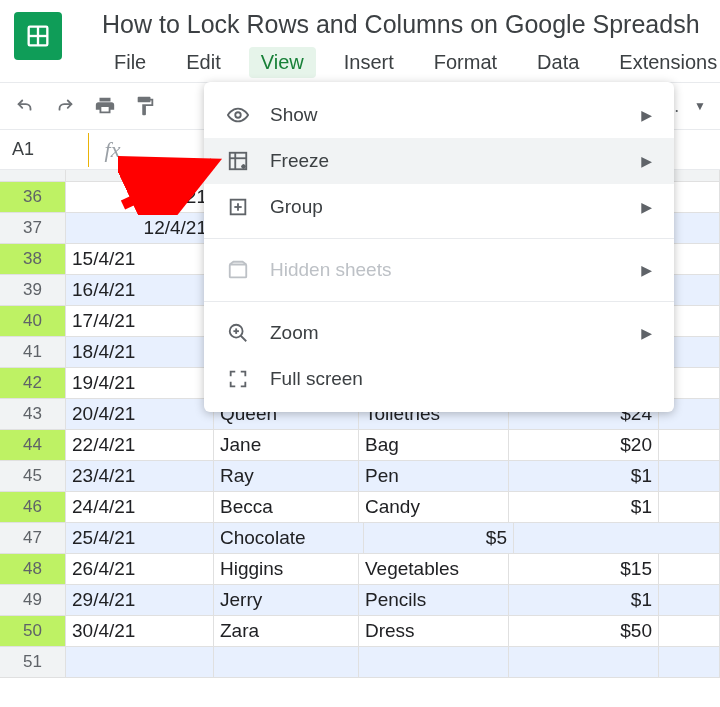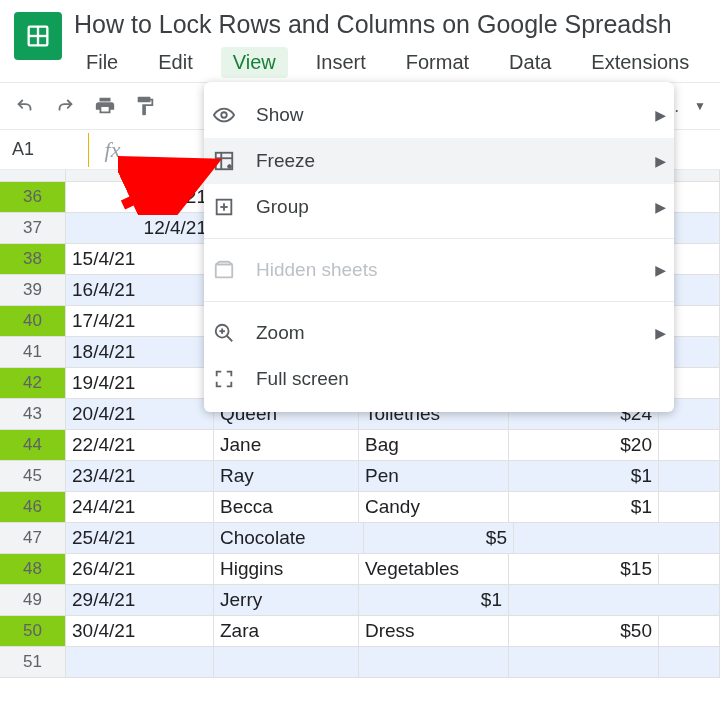--- a/index.html
+++ b/index.html
@@ -1,21 +1,21 @@
 <!DOCTYPE html>
 <html><head>
 <meta charset="utf-8">
 <style>
   * { box-sizing: border-box; margin: 0; padding: 0; font-family: 'Google Sans', Arial, sans-serif; }
   body { background: #fff; width: 720px; height: 707px; overflow: hidden; position: relative; color: #202124; }
 
   .titlebar { display: flex; align-items: flex-start; padding: 8px 0 0 14px; height: 82px; }
   .logo { width: 48px; height: 48px; background: #0f9d58; border-radius: 4px; display: flex; align-items: center; justify-content: center; margin-top: 4px; }
   .logo svg { width: 28px; height: 28px; }
-  .title-area { margin-left: 12px; flex: 1; overflow: hidden; }
+  .title-area { margin-left: 40px; flex: 1; overflow: hidden; }
   .doc-title { font-size: 25px; font-weight: 400; color: #3c4043; white-space: nowrap; margin-top: 2px; }
   .menubar { display: flex; gap: 16px; margin-top: 8px; }
   .menu-item { font-size: 20px; color: #3c4043; padding: 4px 12px; border-radius: 4px; cursor: pointer; }
   .menu-item.active { background: #e6f4ea; color: #188038; }
 
   .toolbar { height: 48px; border-top: 1px solid #e8eaed; border-bottom: 1px solid #e8eaed; display: flex; align-items: center; padding: 0 14px; gap: 18px; }
   .tb-icon { width: 22px; height: 22px; color: #5f6368; opacity: .9; }
   .tb-right { margin-left: auto; display: flex; align-items: center; gap: 14px; }
 
   .formula-row { display: flex; align-items: center; height: 40px; border-bottom: 1px solid #e8eaed; }
@@ -24,32 +24,32 @@
   .formula-input { flex: 1; height: 100%; border: none; outline: none; font-size: 16px; padding-left: 8px; }
 
   .grid { position: relative; }
   .corner { position: absolute; left:0; top:0; width:66px; height:12px; background:#f1f3f4; border-right:1px solid #e0e0e0; border-bottom:1px solid #e0e0e0;}
   .col-headers { display:flex; height:12px; margin-left:66px; background:#f1f3f4; border-bottom:1px solid #e0e0e0;}
   .col-h { border-right:1px solid #e0e0e0; }
 
   .rows { }
   .row { display: flex; height: 31px; }
   .row.banded { background: #e8f0fe; }
-  .row-h { width: 66px; min-width:66px; text-align: center; font-size: 17px; color: #5f6368; background: #84cc16; border-right: 1px solid #e0e0e0; border-bottom: 1px solid #e0e0e0; display:flex; align-items:center; justify-content:center;}
+  .row-h { width: 66px; min-width:66px; text-align: center; font-size: 17px; color: #5f6368; background: #bef264; border-right: 1px solid #e0e0e0; border-bottom: 1px solid #e0e0e0; display:flex; align-items:center; justify-content:center;}
   .row.banded .row-h { background:#f1f3f4; }
   .cell { border-right: 1px solid #e0e0e0; border-bottom: 1px solid #e0e0e0; font-size: 19px; display:flex; align-items:center; padding: 0 6px; overflow:hidden; white-space:nowrap;}
   .colA { width: 148px; }
   .colB { width: 145px; }
   .colC { width: 150px; }
   .colD { width: 150px; justify-content: flex-end; }
   .colE { flex: 1; }
 
   
   .dropdown { position: absolute; left: 204px; top: 82px; width: 470px; background: #fff; border-radius: 6px; box-shadow: 0 2px 10px rgba(0,0,0,0.25); padding: 10px 0; z-index: 10; }
-  .dd-item { display: flex; align-items: center; height: 46px; padding: 0 8px; font-size: 19px; color: #3c4043; }
+  .dd-item { display: flex; align-items: center; height: 46px; padding: 0 22px; font-size: 19px; color: #3c4043; }
   .dd-item.highlight { background: #f1f3f4; }
   .dd-item.disabled { color: #bdc1c6; }
   .dd-icon { width: 24px; height: 24px; margin-right: 20px; color: #5f6368; display:flex; align-items:center; justify-content:center;}
   .dd-item.disabled .dd-icon { color: #bdc1c6; }
   .dd-sub { margin-left: auto; color: #5f6368; font-size: 14px;}
   .dd-sep { height: 1px; background: #e8eaed; margin: 8px 0; }
 
   
   .arrow { position: absolute; left: 118px; top: 145px; z-index: 20; pointer-events: none; }
 </style>
@@ -220,20 +220,21 @@
         <div class="cell colA">26/4/21</div>
         <div class="cell colB">Higgins</div>
         <div class="cell colC">Vegetables</div>
         <div class="cell colD">$15</div>
         <div class="cell colE"></div>
       </div>
       <div class="row banded">
         <div class="row-h">49</div>
         <div class="cell colA">29/4/21</div>
         <div class="cell colB">Jerry</div>
+        <div class="cell colC">Pencils</div>
         <div class="cell colD">$1</div>
         <div class="cell colE"></div>
       </div>
       <div class="row">
         <div class="row-h">50</div>
         <div class="cell colA">30/4/21</div>
         <div class="cell colB">Zara</div>
         <div class="cell colC">Dress</div>
         <div class="cell colD">$50</div>
         <div class="cell colE"></div>

